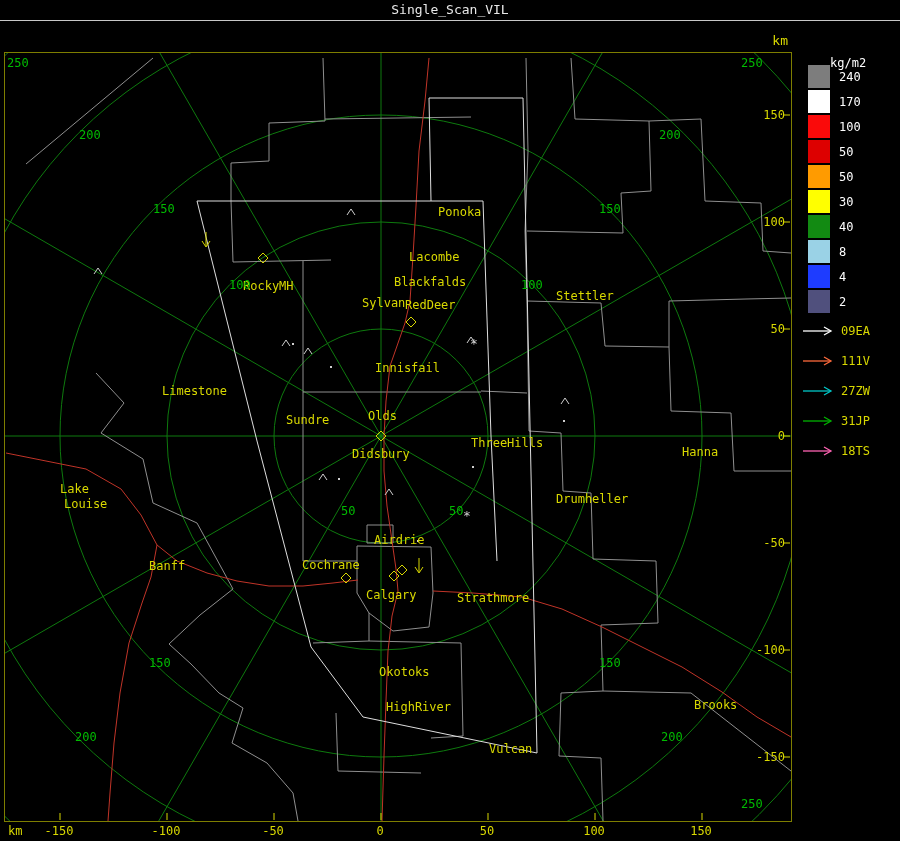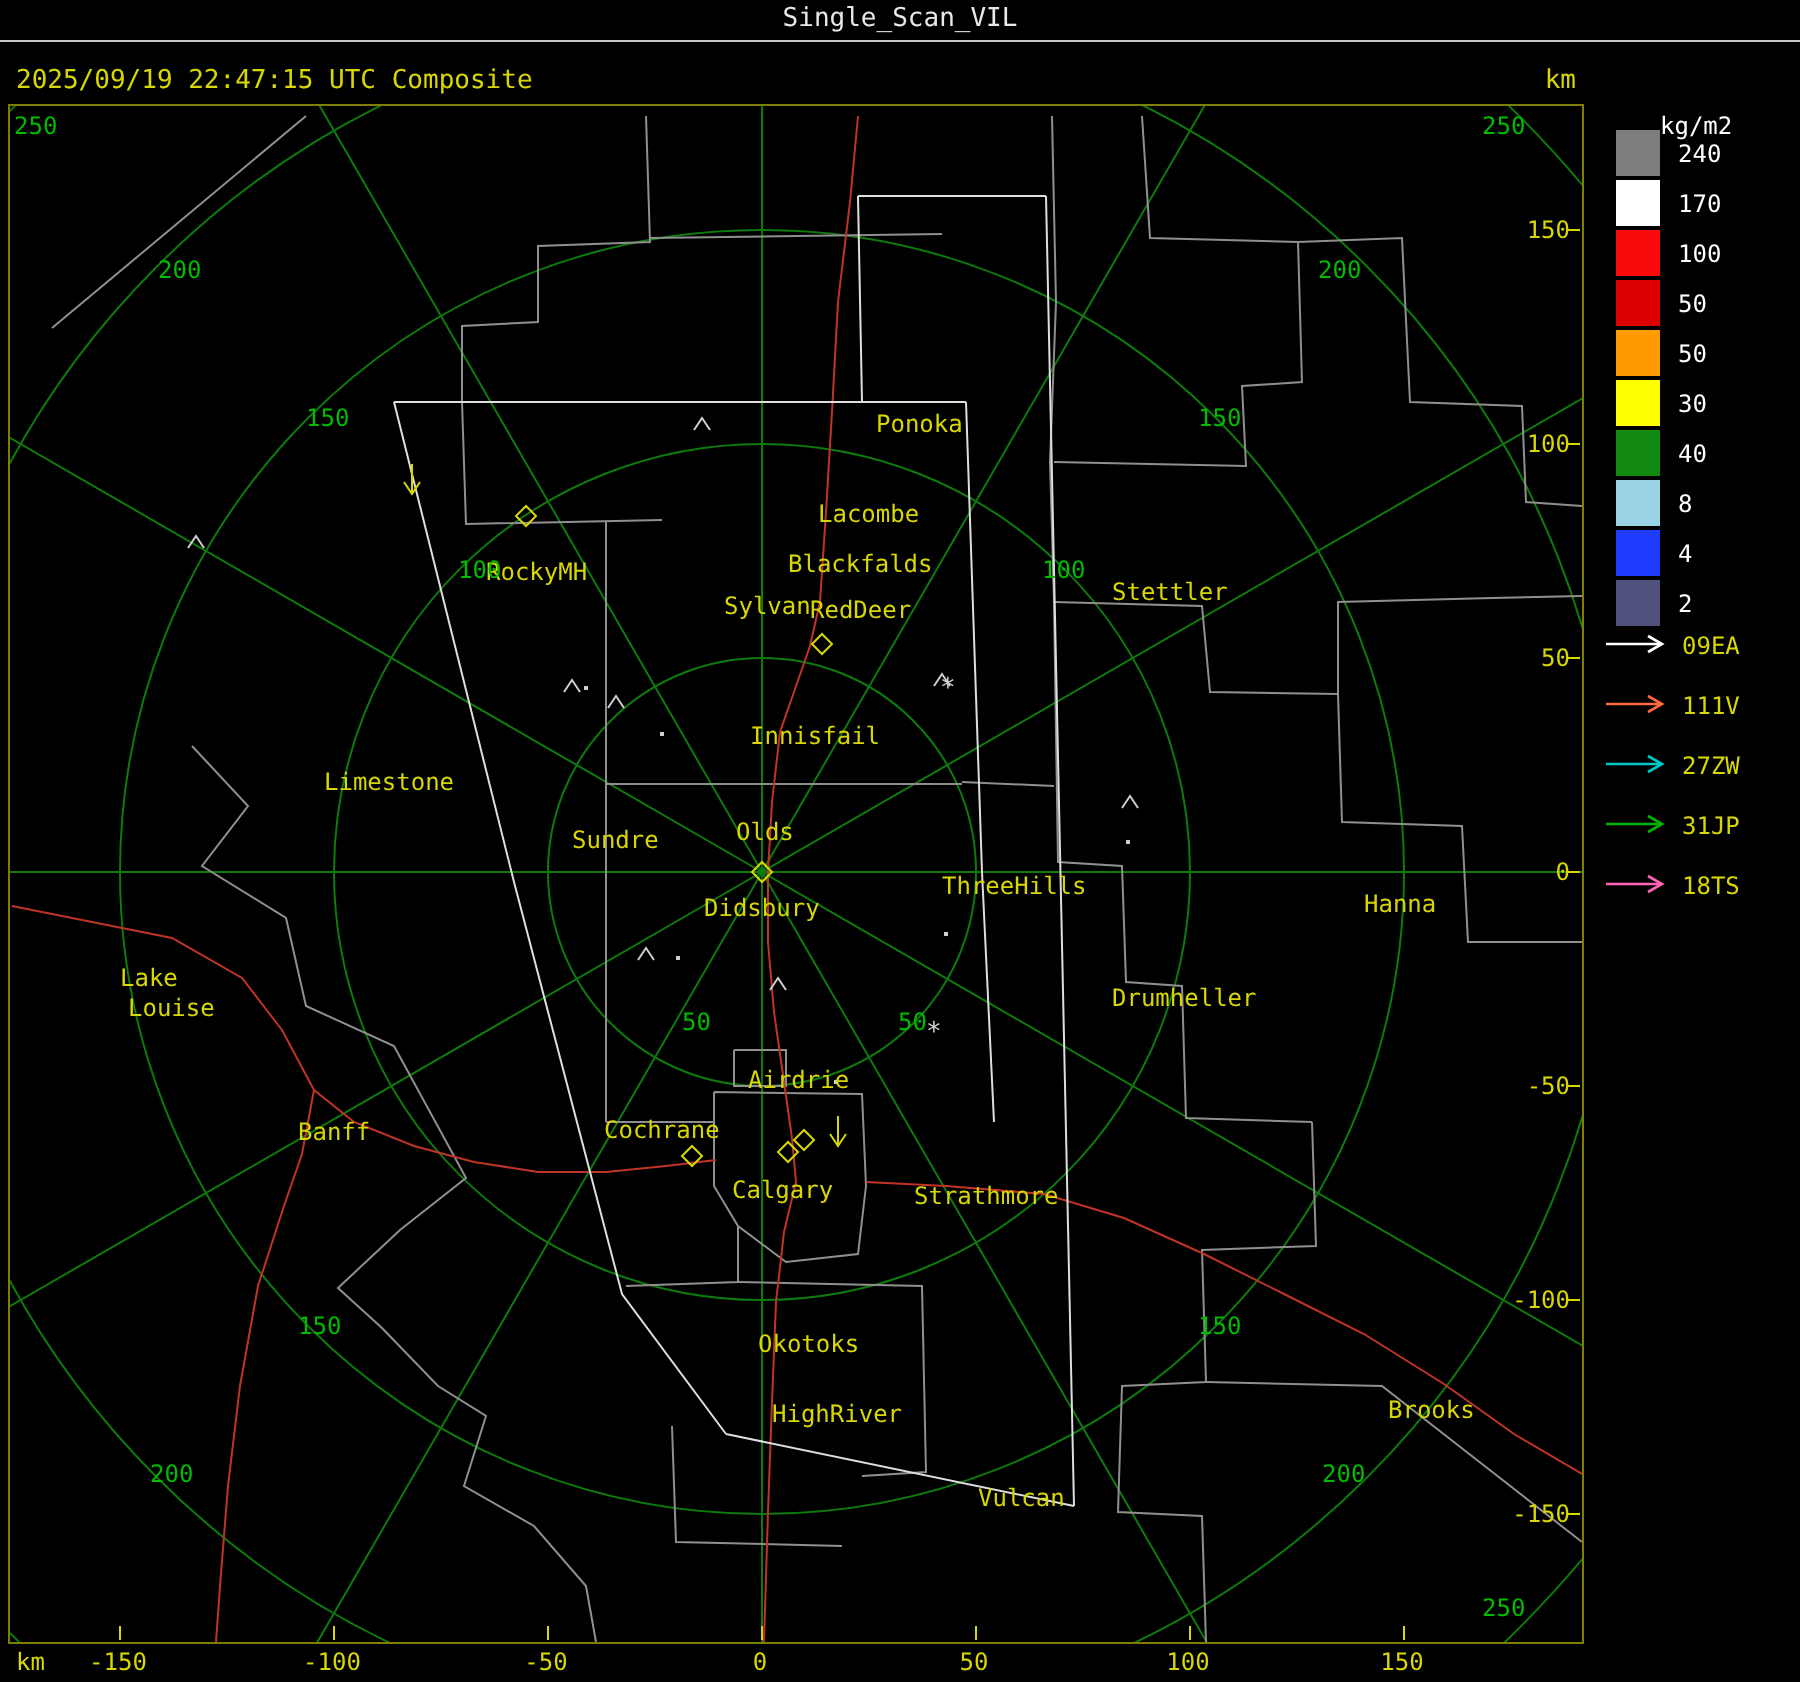--- a/index.html
+++ b/index.html
@@ -16,34 +16,33 @@
   .rtick{position:absolute;right:6px;color:#d8d800;font-size:12px;line-height:14px;}
   .bottom-axis{position:absolute;left:0;top:824px;width:900px;height:16px;color:#d8d800;font-size:12px;}
   .btick{position:absolute;transform:translateX(-50%);top:0;}
   .km-bottom{position:absolute;left:8px;top:824px;color:#d8d800;font-size:12px;}
   .legend-title{position:absolute;left:830px;top:44px;color:#ffffff;font-size:12px;margin-top:12px;}
   .legend-scale{position:absolute;left:800px;top:64px;width:100px;}
   .lrow{display:flex;align-items:center;height:25px;}
   .lbox{width:22px;height:23px;margin-left:8px;}
   .lval{margin-left:9px;color:#ffffff;font-size:12px;}
   .legend-sites{position:absolute;left:800px;top:316px;width:100px;}
-  .srow{display:flex;height:30px;}
+  .srow{display:flex;align-items:center;height:30px;}
   .srow svg{margin-left:2px;}
   .sid{margin-left:5px;color:#d8d800;font-size:12px;}
 </style>
 </head>
 <body>
 
 <div class="screen">
 
   <div class="titlebar">
     <span>Single_Scan_VIL</span>
   </div>
 
-  <div class="timestamp">2025/09/19 22:47:15 UTC Composite</div>
   <div class="km-top">km</div>
 
   <div class="map">
     <svg id="map-svg" viewBox="0 0 786 768" width="786" height="768">
         <g stroke="#0e7a0e" fill="none">
           <circle cx="376" cy="383" r="107"></circle>
           <circle cx="376" cy="383" r="214"></circle>
           <circle cx="376" cy="383" r="321"></circle>
           <circle cx="376" cy="383" r="428"></circle>
           <circle cx="376" cy="383" r="535"></circle>

